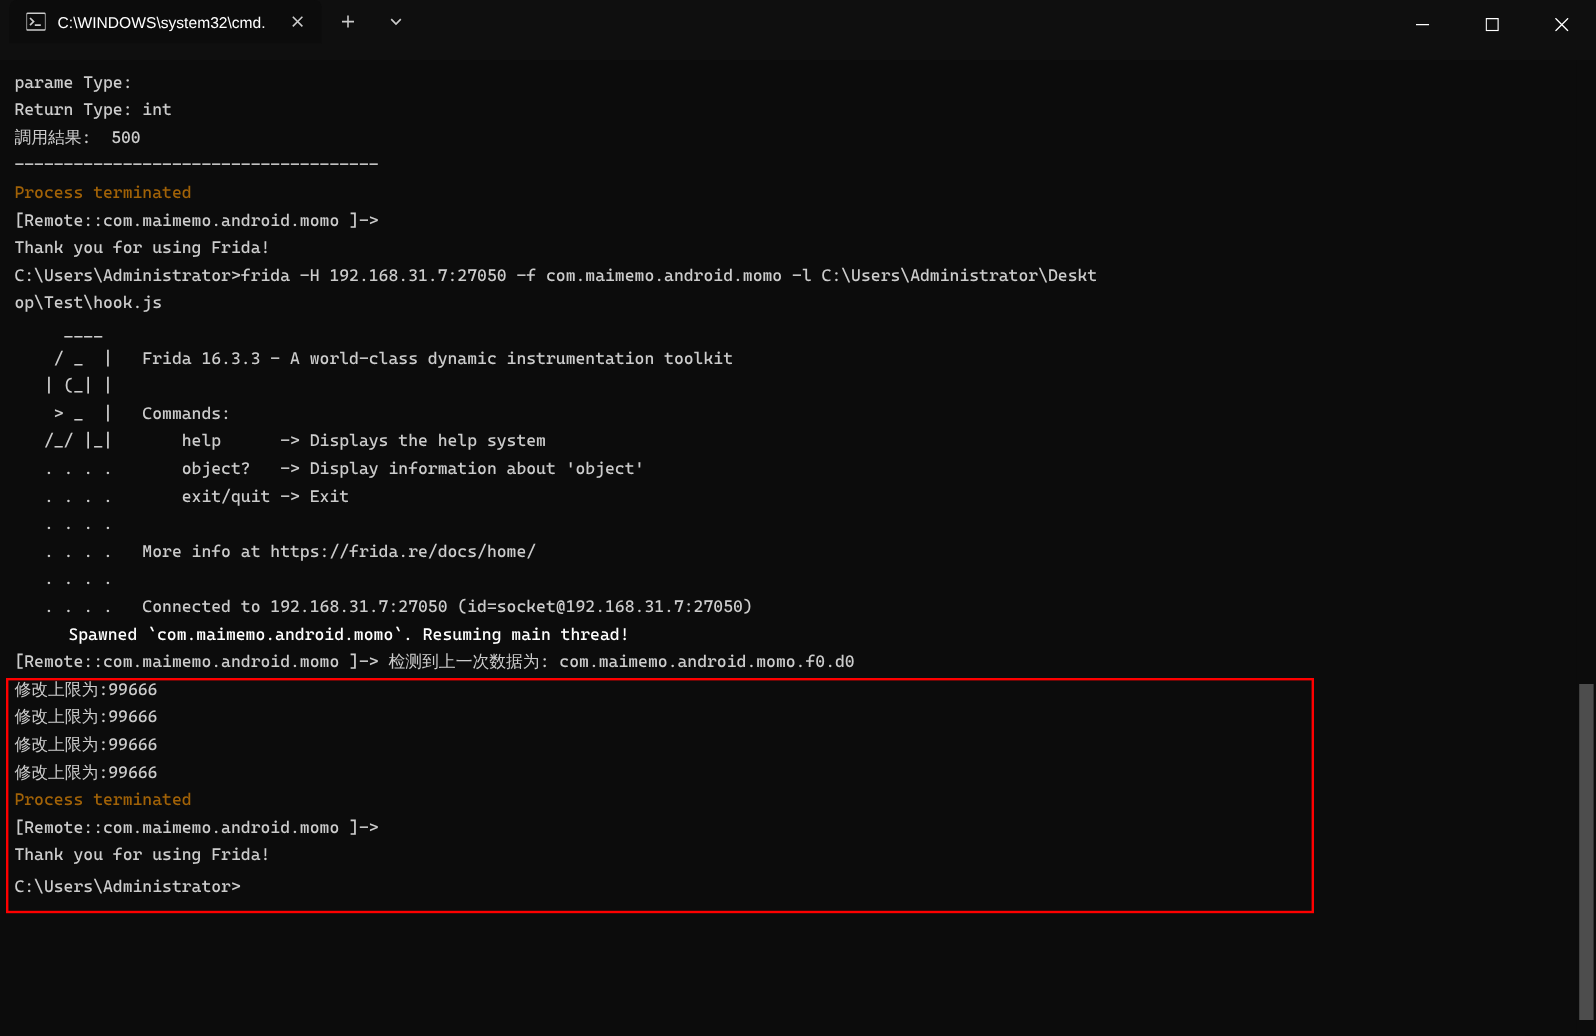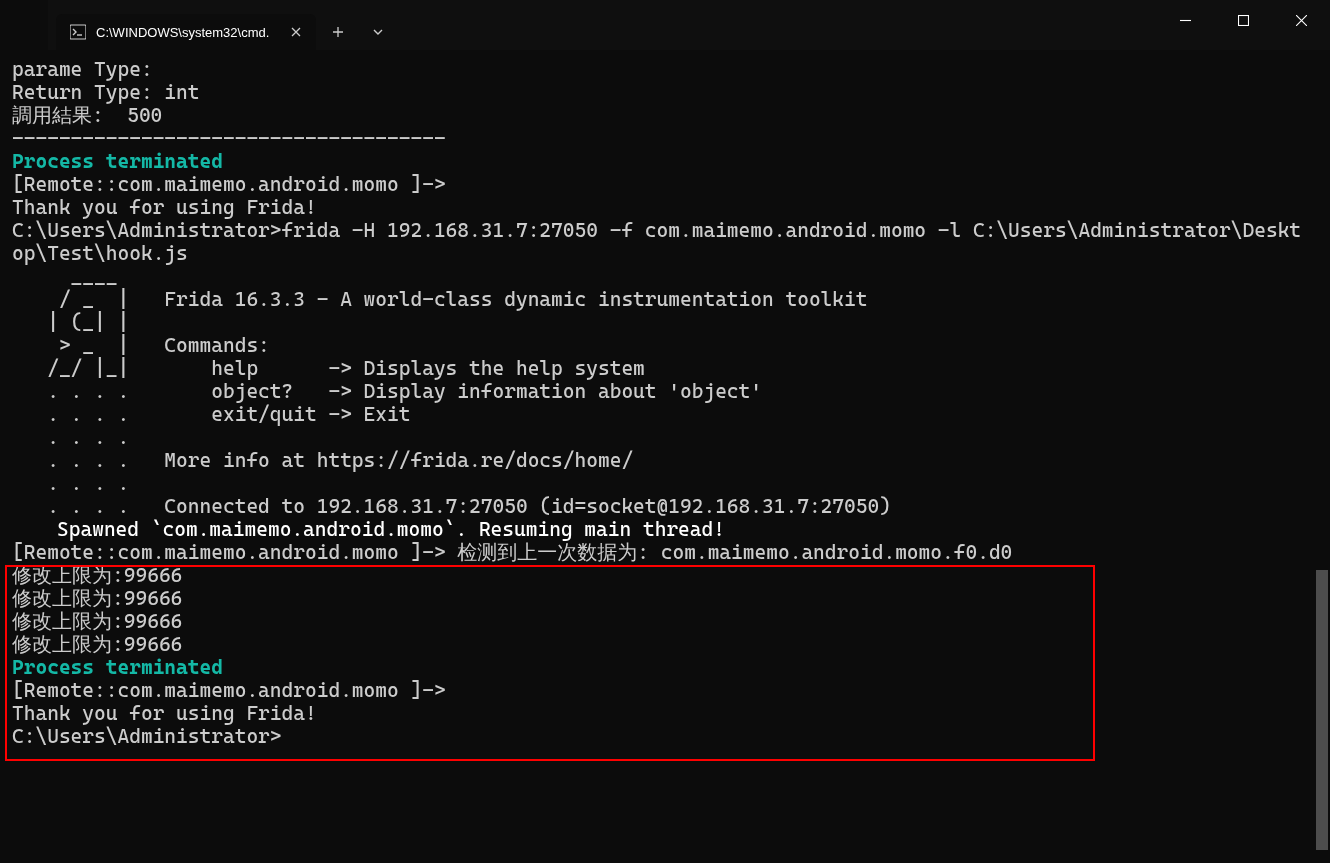--- a/index.html
+++ b/index.html
@@ -9,24 +9,22 @@
     background: #0c0c0c;
     font-family: Consolas, 'Cascadia Mono', monospace;
     color: #cccccc;
     overflow: hidden;
     position: relative;
   }
   .titlebar {
     height: 50px;
     background: #0f0f0f;
     display: flex;
-    align-items: flex-end;
     padding: 0;
     user-select: none;
-    margin-left: 48px;
   }
   .tab {
     height: 36px;
     background: #0c0c0c;
     border-radius: 6px 6px 0 0;
     display: flex;
     align-items: center;
     padding: 0 10px 0 14px;
     margin-left: 8px;
     gap: 10px;
@@ -73,29 +71,29 @@
     color: #ffffff;
   }
   .win-btn svg { width: 11px; height: 11px; }
   .terminal-area {
     position: absolute;
     top: 50px; left: 0; right: 0; bottom: 0;
     background: #0c0c0c;
   }
   .terminal {
     padding: 8px 12px 8px 12px;
-    font-size: 20px;
+    font-size: 14px;
     line-height: 23px;
     white-space: pre;
     letter-spacing: 0;
     height: 100%;
     overflow: hidden;
   }
   .line { display: block; }
-  .red { color: #14b8a6; font-weight: 700; }
+  .red { color: #a16207; font-weight: 400; }
   .white { color: #ffffff; margin-left: 45px; }
   .highlight-box {
     position: absolute;
     border: 2px solid #ff0000;
     pointer-events: none;
     left: 5px;
     top: 565px;
     width: 1090px;
     height: 196px;
   }

